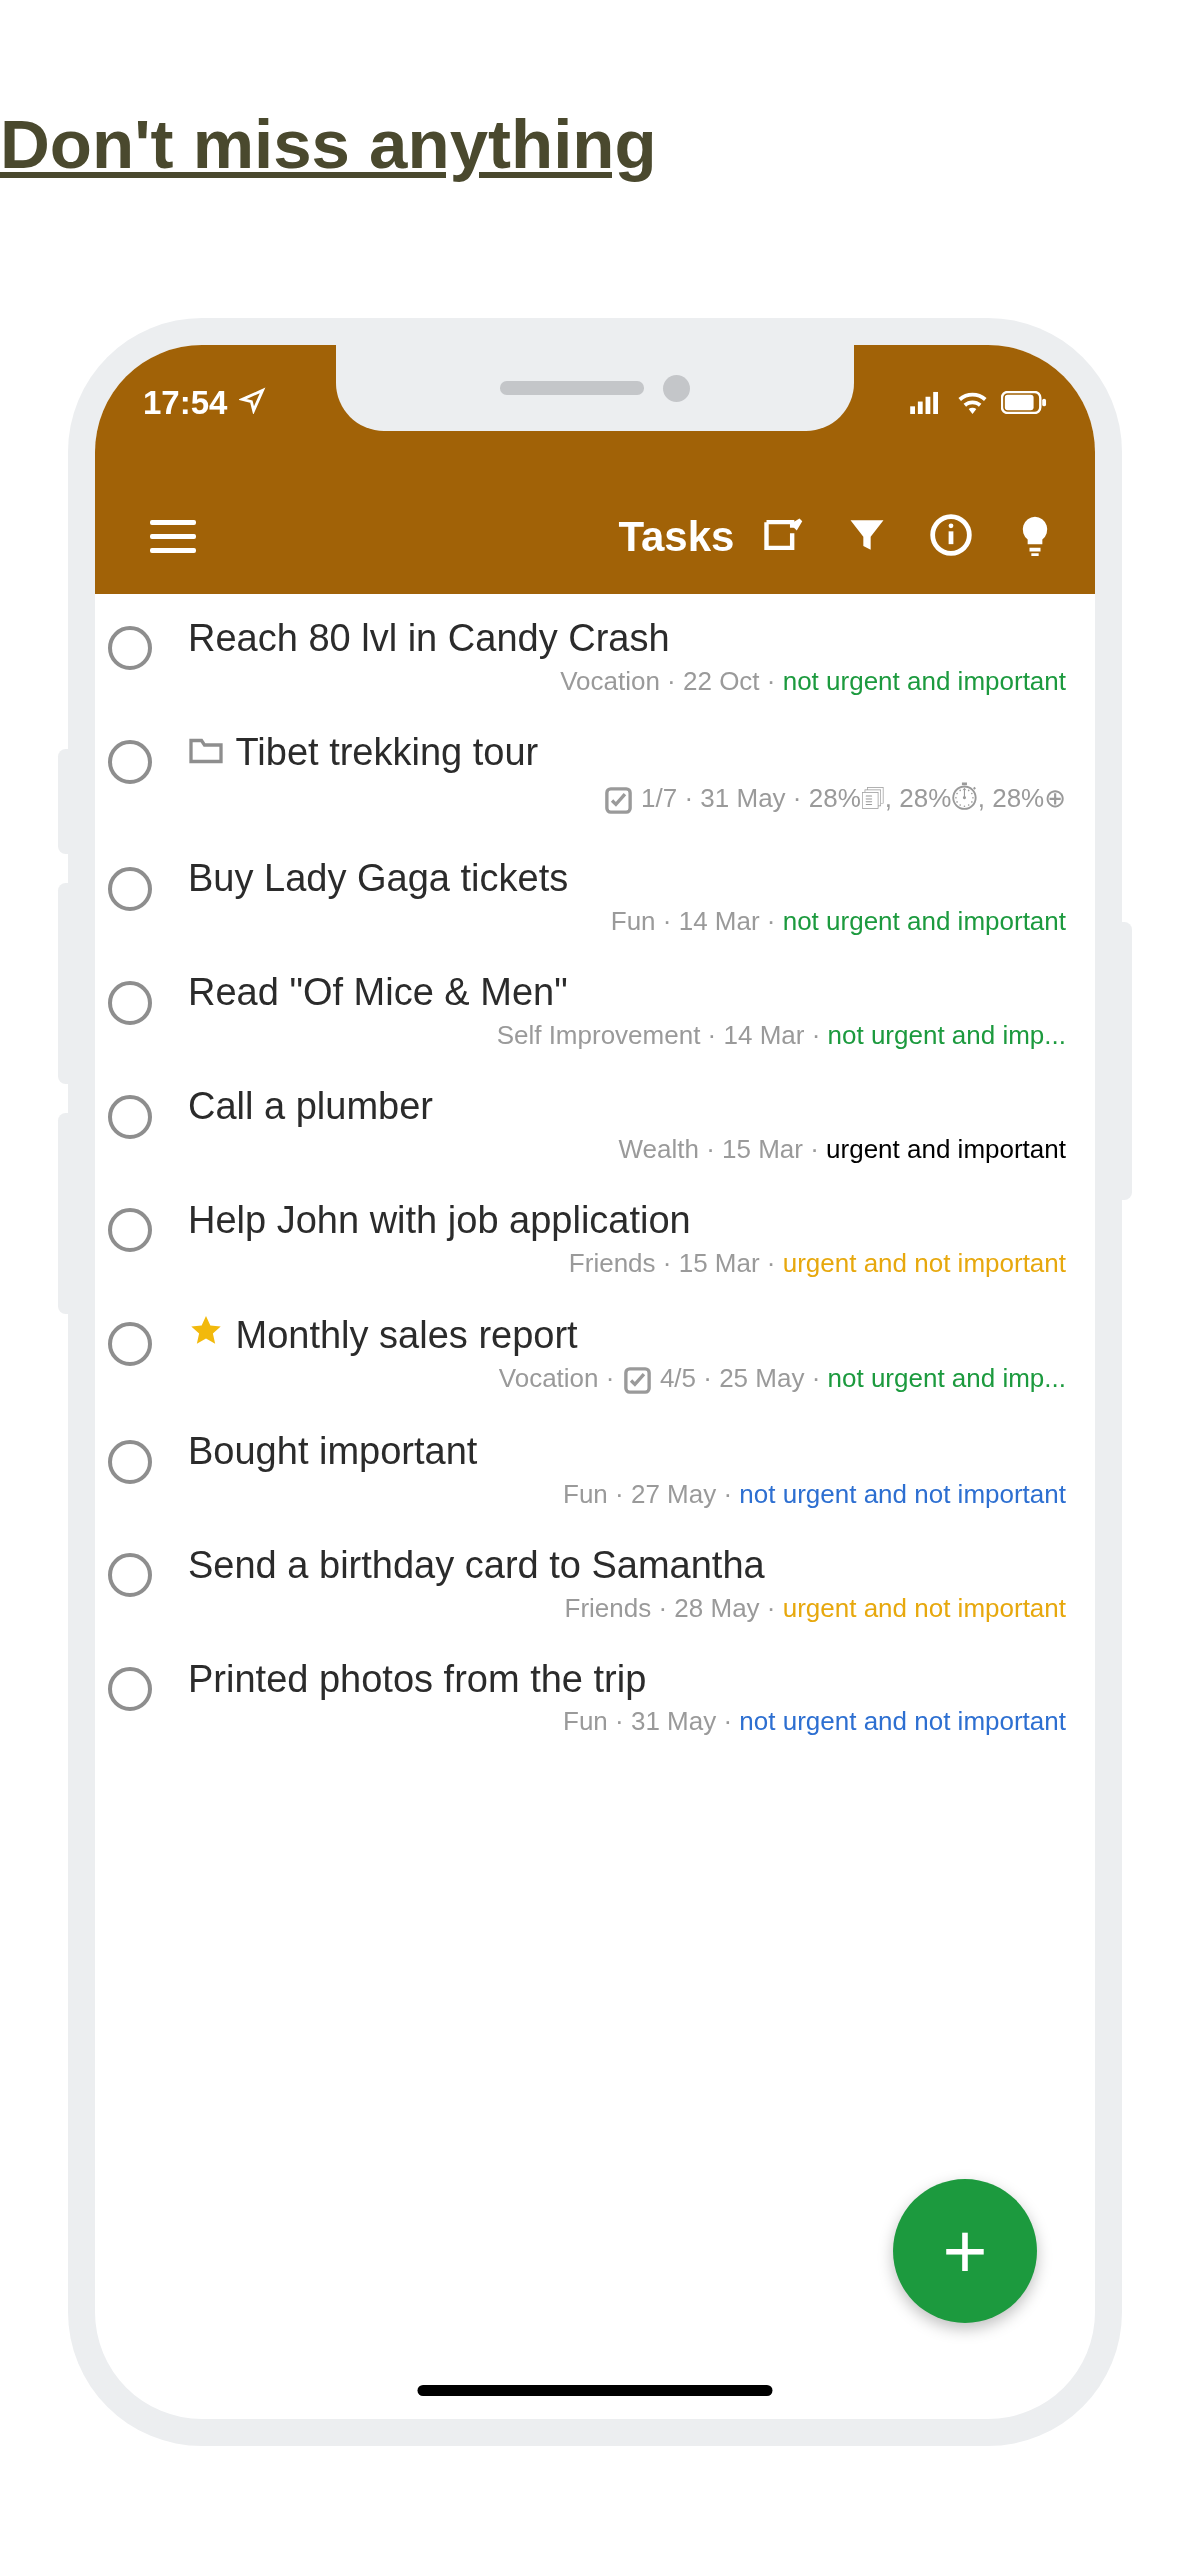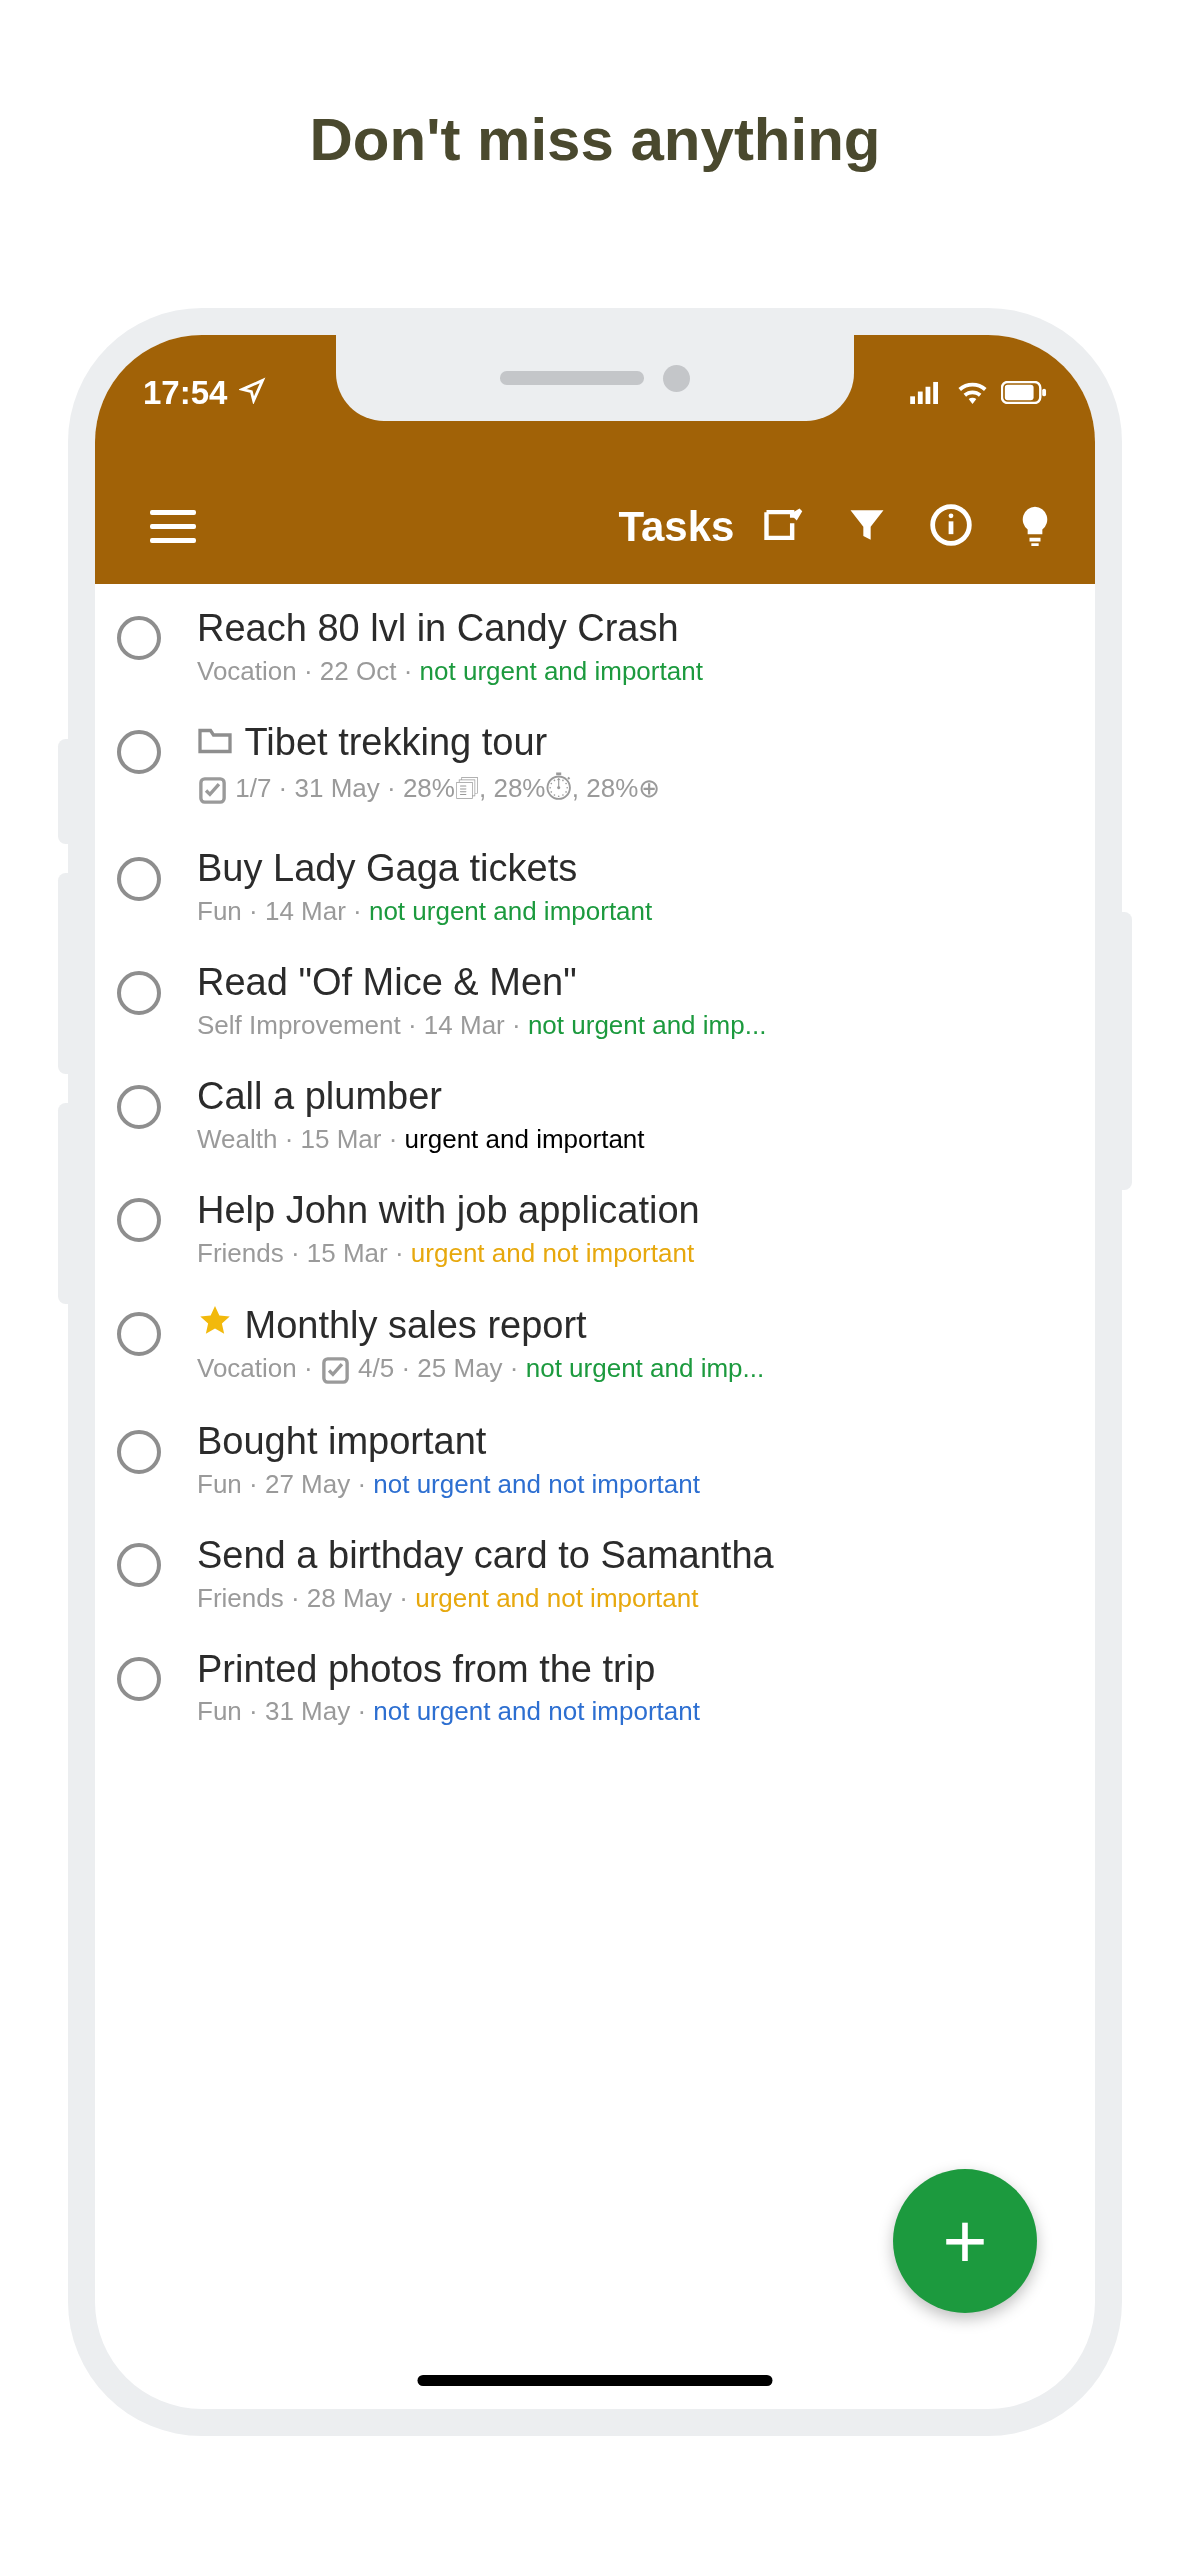--- a/index.html
+++ b/index.html
@@ -1,17 +1,17 @@
 <!DOCTYPE html>
 <html><head>
 <meta charset="utf-8">
 <style>
   * { box-sizing: border-box; margin: 0; padding: 0; }
   html, body { width: 1190px; height: 2576px; background: #ffffff; font-family: -apple-system, Helvetica, Arial, sans-serif; }
-  .page-title { font-size: 60px; font-weight: 700; color: #4a492e; text-align: center; margin-top: 105px; }
+  .page-title { font-size: 69px; font-weight: 700; color: #4a492e; margin-top: 105px; text-decoration: underline; }
   .phone-frame {
     width: 1054px; height: 2128px; margin: 134px auto 0 auto; position: relative;
     border-radius: 134px; background: #eceef0;
     padding: 27px;
   }
   .phone-inner {
     width: 100%; height: 100%; background: #ffffff; border-radius: 107px; overflow: hidden; position: relative;
   }
   
   .side-btn { position: absolute; background: #eceef0; }
@@ -35,21 +35,21 @@
   .loc-icon, .signal-icon, .wifi-icon, .battery-icon { display:inline-block; }
   .toolbar { position:absolute; bottom:0; left:17px; right:0; height:115px; display:flex; align-items:center; padding: 0 38px; }
   .hamburger { width:46px; display:flex; flex-direction:column; gap:9.6px; }
   .hamburger span { display:block; height:4.8px; background:#fff; border-radius:1.9px; width:46px; }
   .toolbar-spacer { flex:1; }
   .toolbar-title { font-size:42px; font-weight:600; margin-right:9.6px; }
   .toolbar-icons { display:flex; align-items:center; gap:40px; margin-left:17px; }
   .toolbar-icons svg { width:44px; height:44px; }
   
   .tasks { padding-top: 5.8px; }
-  .task { display:flex; align-items:flex-start; padding: 17px 29px 17px 22px; }
+  .task { display:flex; align-items:flex-start; padding: 17px 29px 17px 13px; text-align: right; }
   .chk { width:44px; height:44px; border:4.8px solid #8e8e8e; border-radius:50%; flex-shrink:0; margin-top:9.6px; margin-right:36px; }
   .task-body { flex:1; min-width:0; }
   .task-title { font-size:38px; color:#2b2b2b; font-weight:400; display:flex; align-items:center; gap:11.5px; }
   .task-title .star { color:#f2b90c; font-size:38px; }
   .task-title .folder { color:#8e8e8e; }
   .task-meta { font-size:26px; color:#9a9a9a; margin-top:5.8px; white-space:nowrap; overflow:hidden; text-overflow:ellipsis; }
   .task-meta .dot::before { content:" \00B7  "; color:#9a9a9a; }
   .pri-green { color:#1c9a3e; }
   .pri-red { color:#000000; }
   .pri-yellow { color:#e7a80d; }

